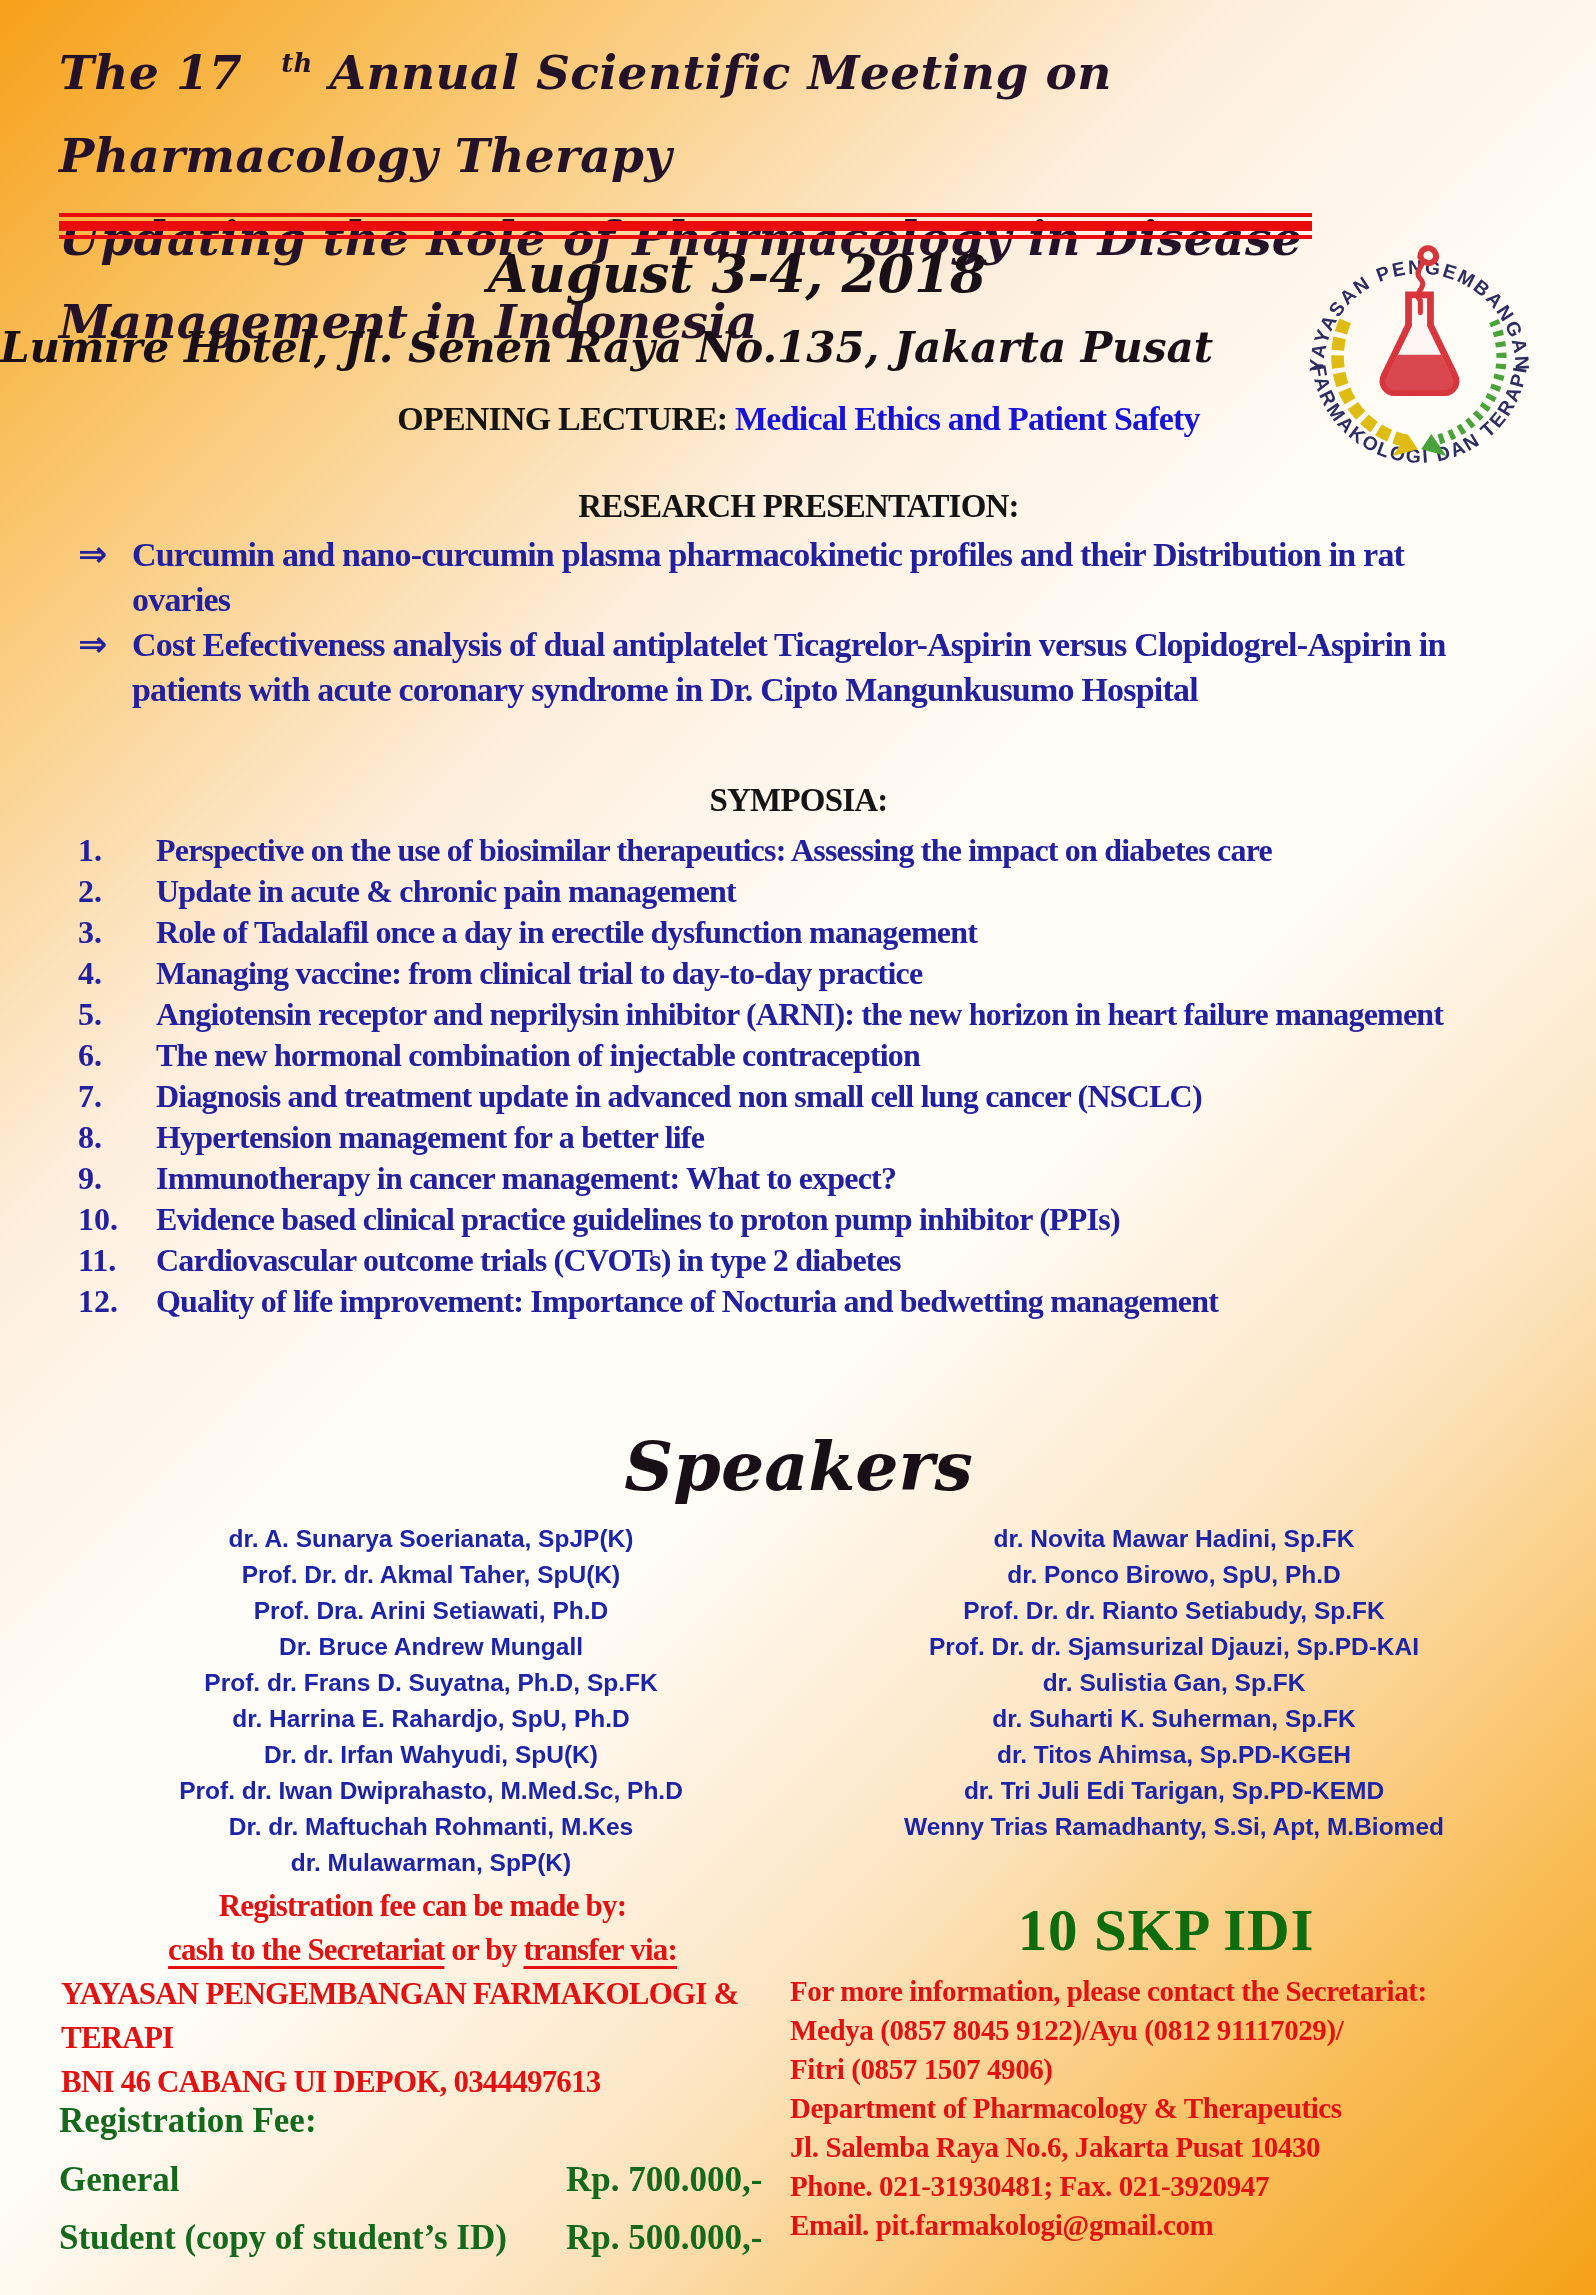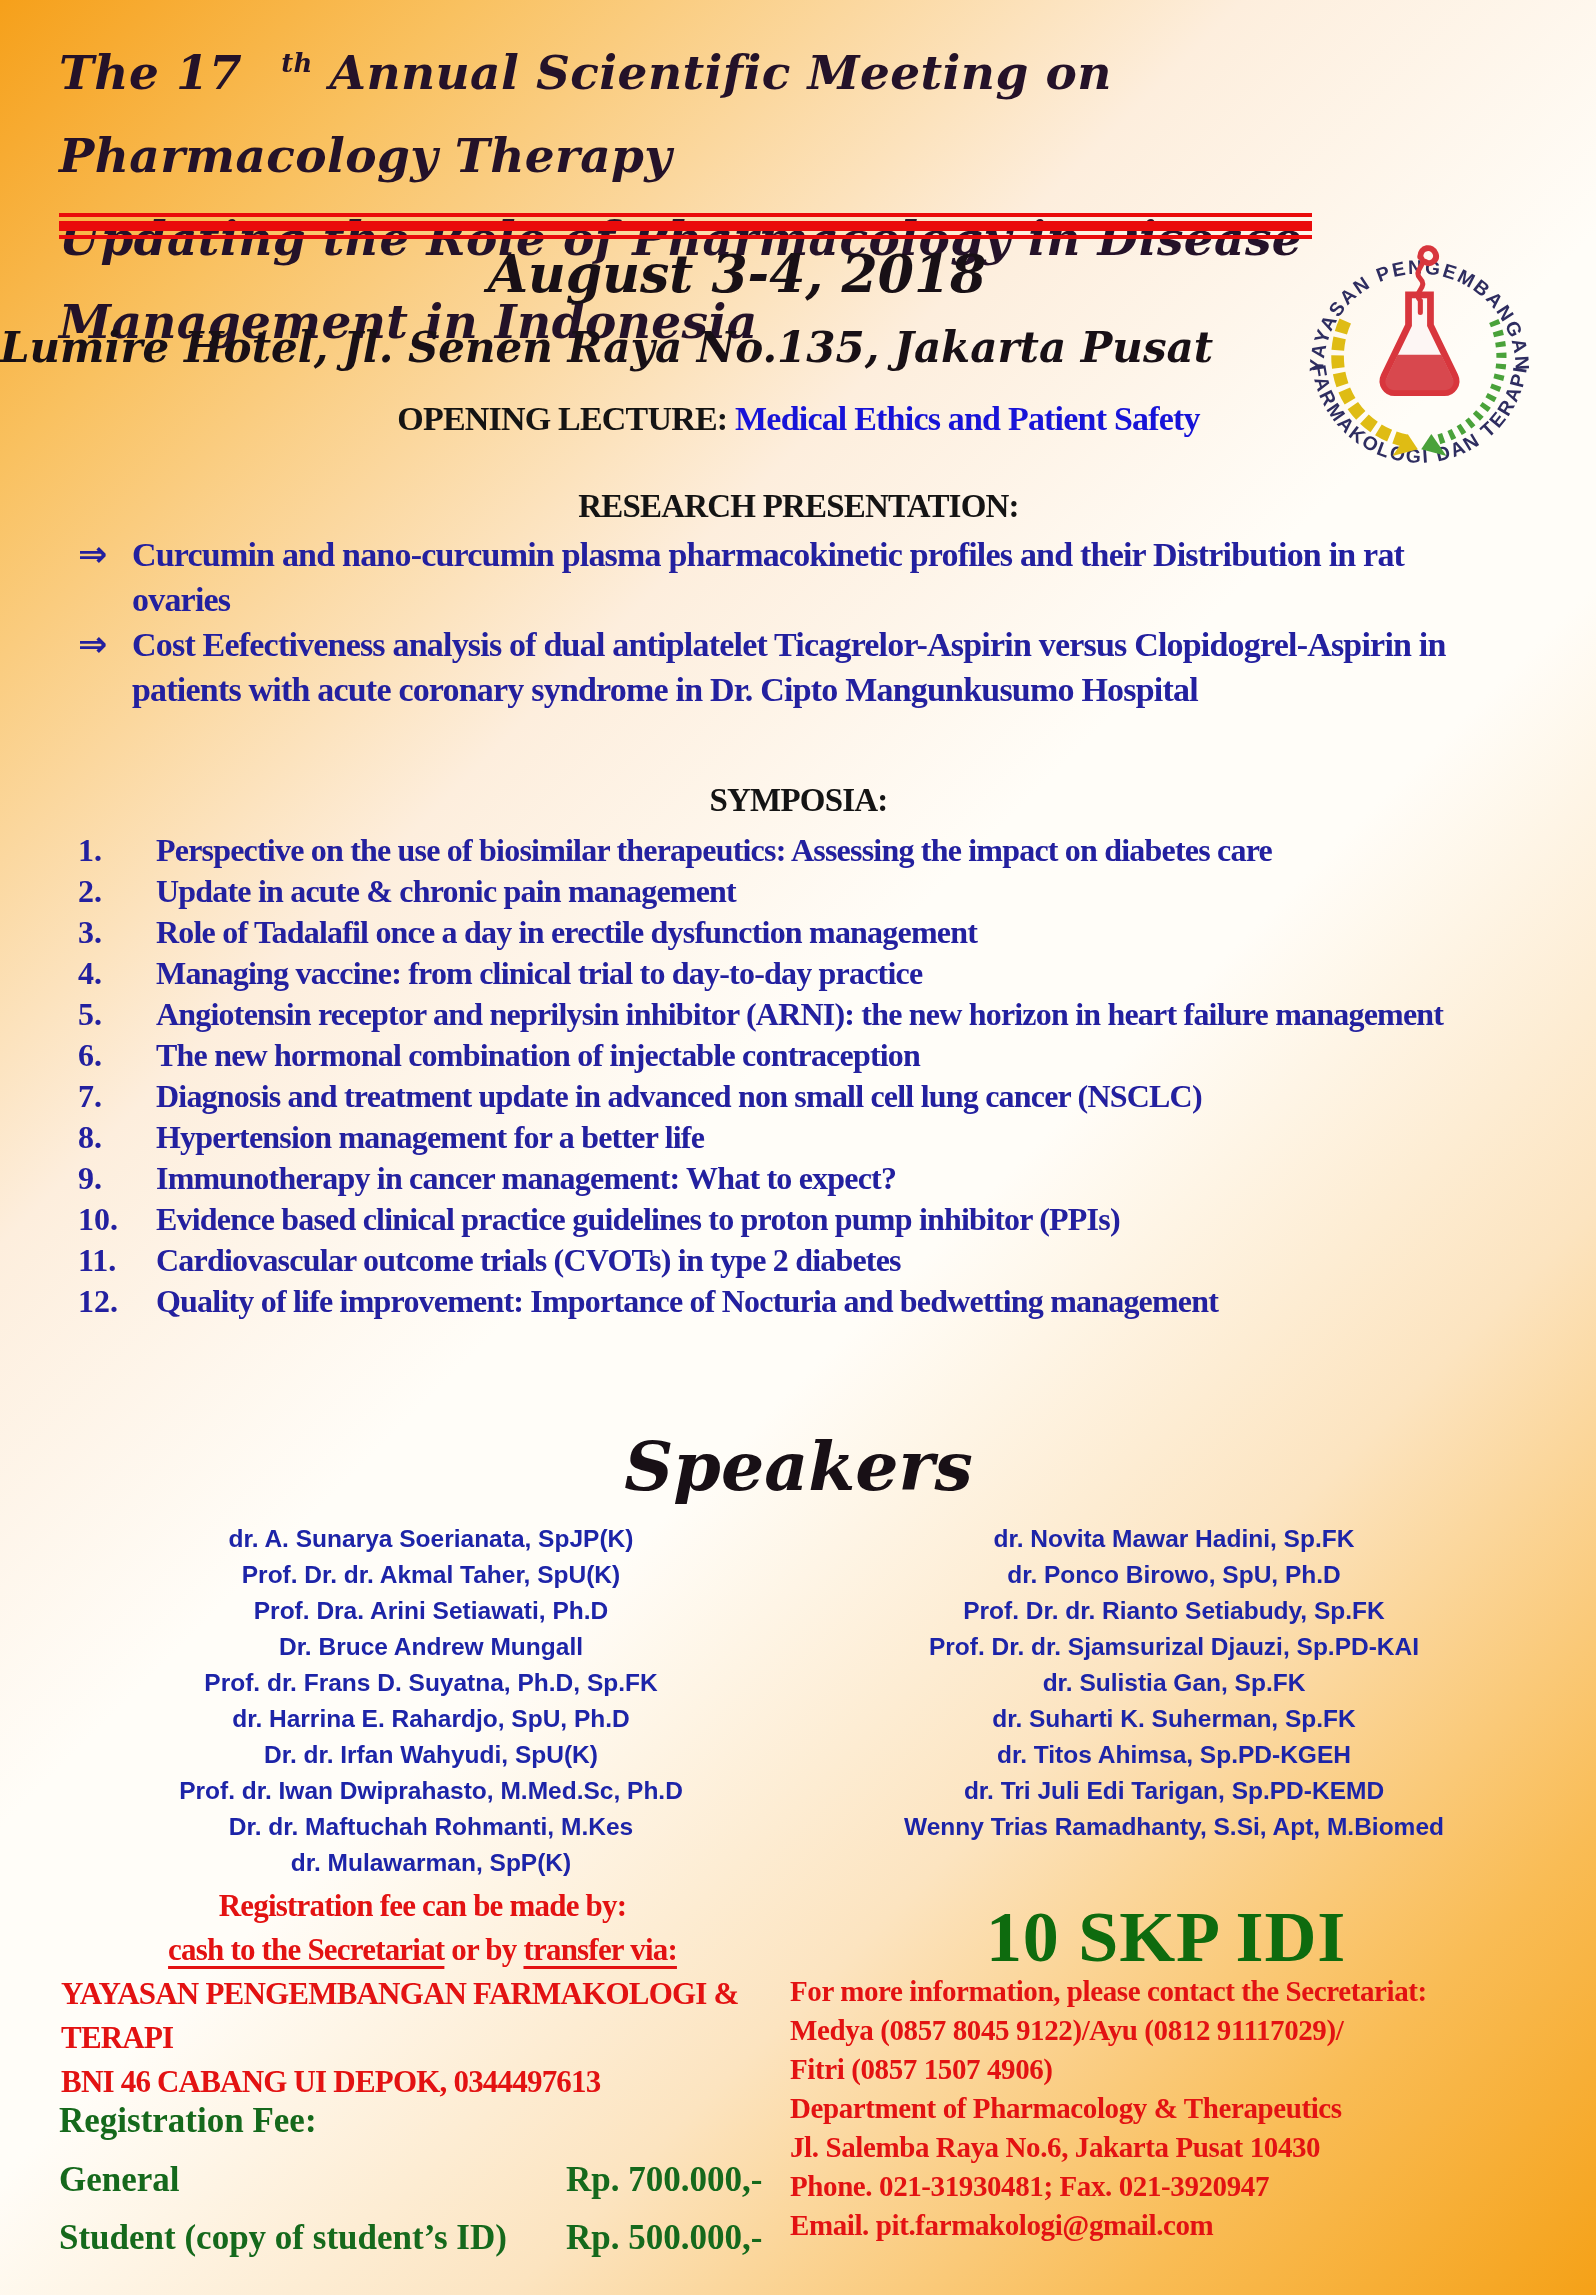--- a/index.html
+++ b/index.html
@@ -73,21 +73,21 @@
   .payment .u{text-decoration:underline;text-decoration-thickness:2.5px;text-underline-offset:6px;}
   .payment .mid{white-space:pre;}
   
   .fees{position:absolute;left:59px;top:2100px;width:743px;color:#15691c;font-weight:bold;}
   .fees .fee-h{font-size:35px;line-height:42px;}
   .fee-row{display:grid;grid-template-columns:507px auto;margin-top:17px;}
   .fee-row span{font-size:35px;line-height:41px;}
   
   .skp{
     position:absolute;left:786px;top:1896px;width:760px;text-align:center;
-    font-weight:bold;font-size:72px;color:#0e6b0e;letter-spacing:0.8px;
+    font-weight:bold;font-size:59px;color:#0e6b0e;letter-spacing:0.8px;
   }
   .contact{position:absolute;left:790px;top:1972px;width:786px;color:#e31212;font-weight:bold;font-size:29px;line-height:39px;letter-spacing:-0.4px;}
   
   .logo{position:absolute;left:1301px;top:213px;width:237px;height:270px;}
 </style>
 </head>
 <body>
 
 <div class="poster">
 

